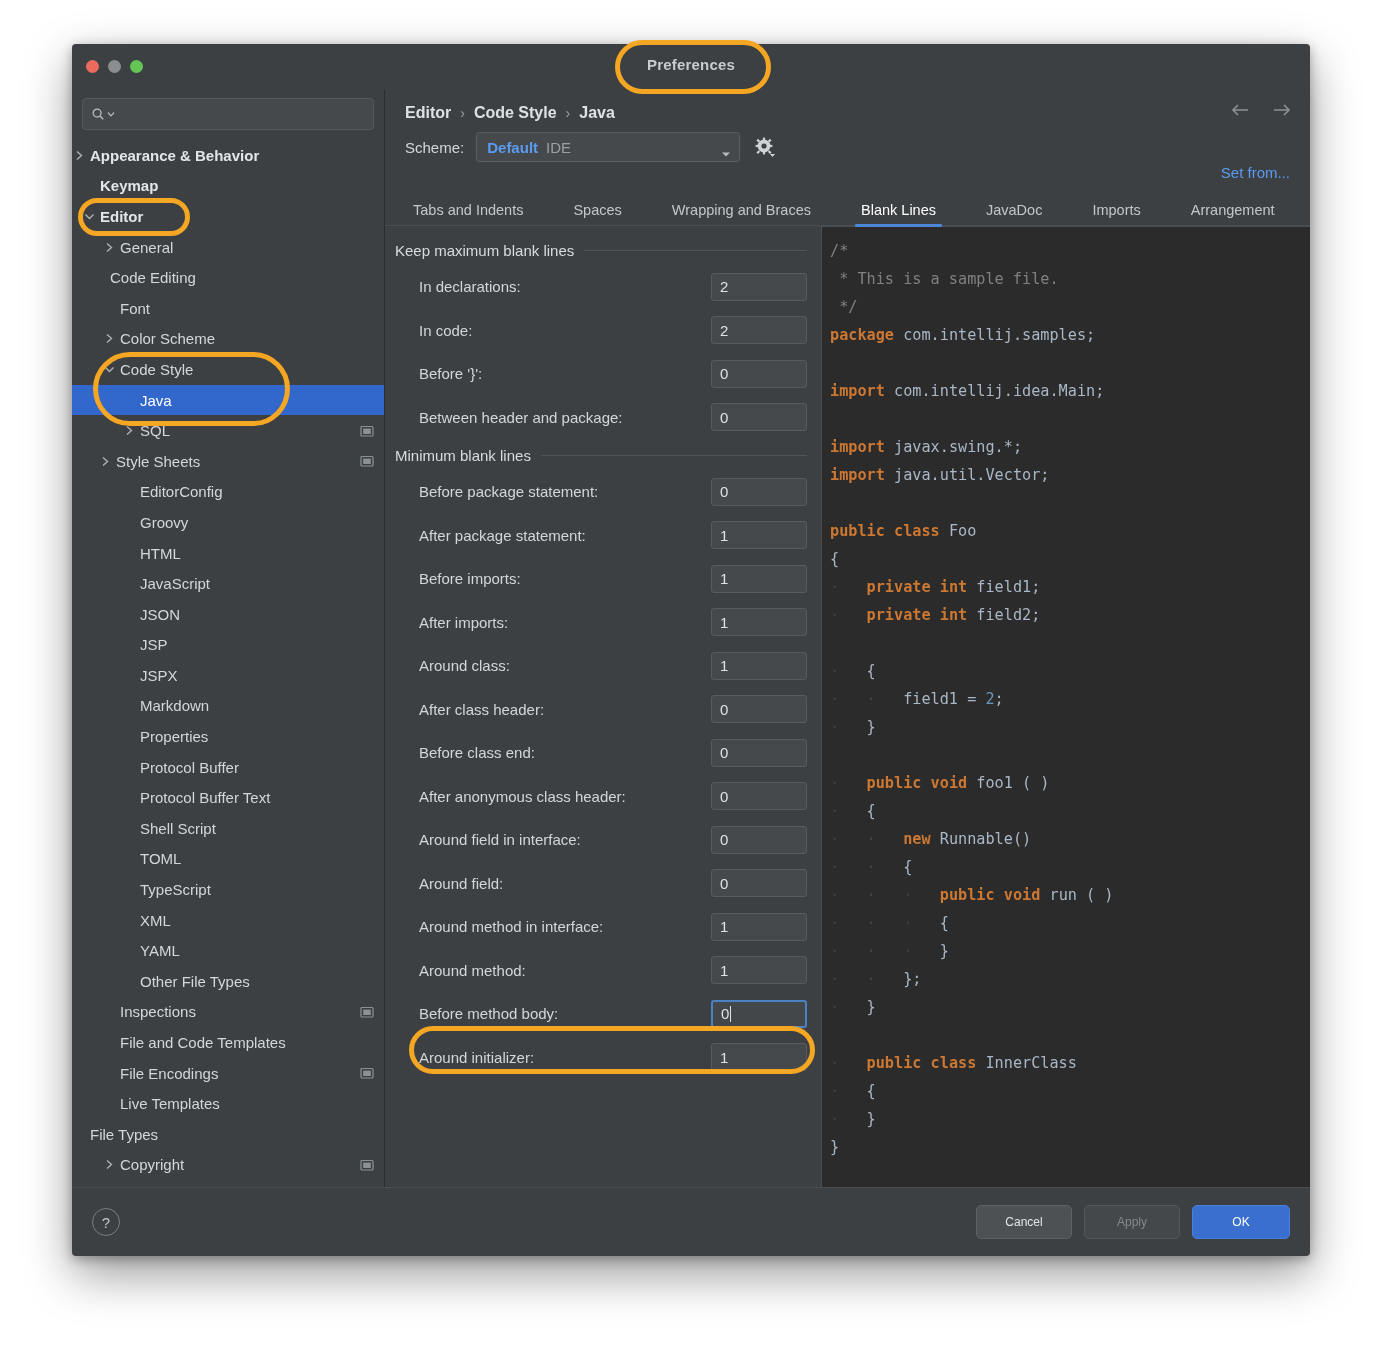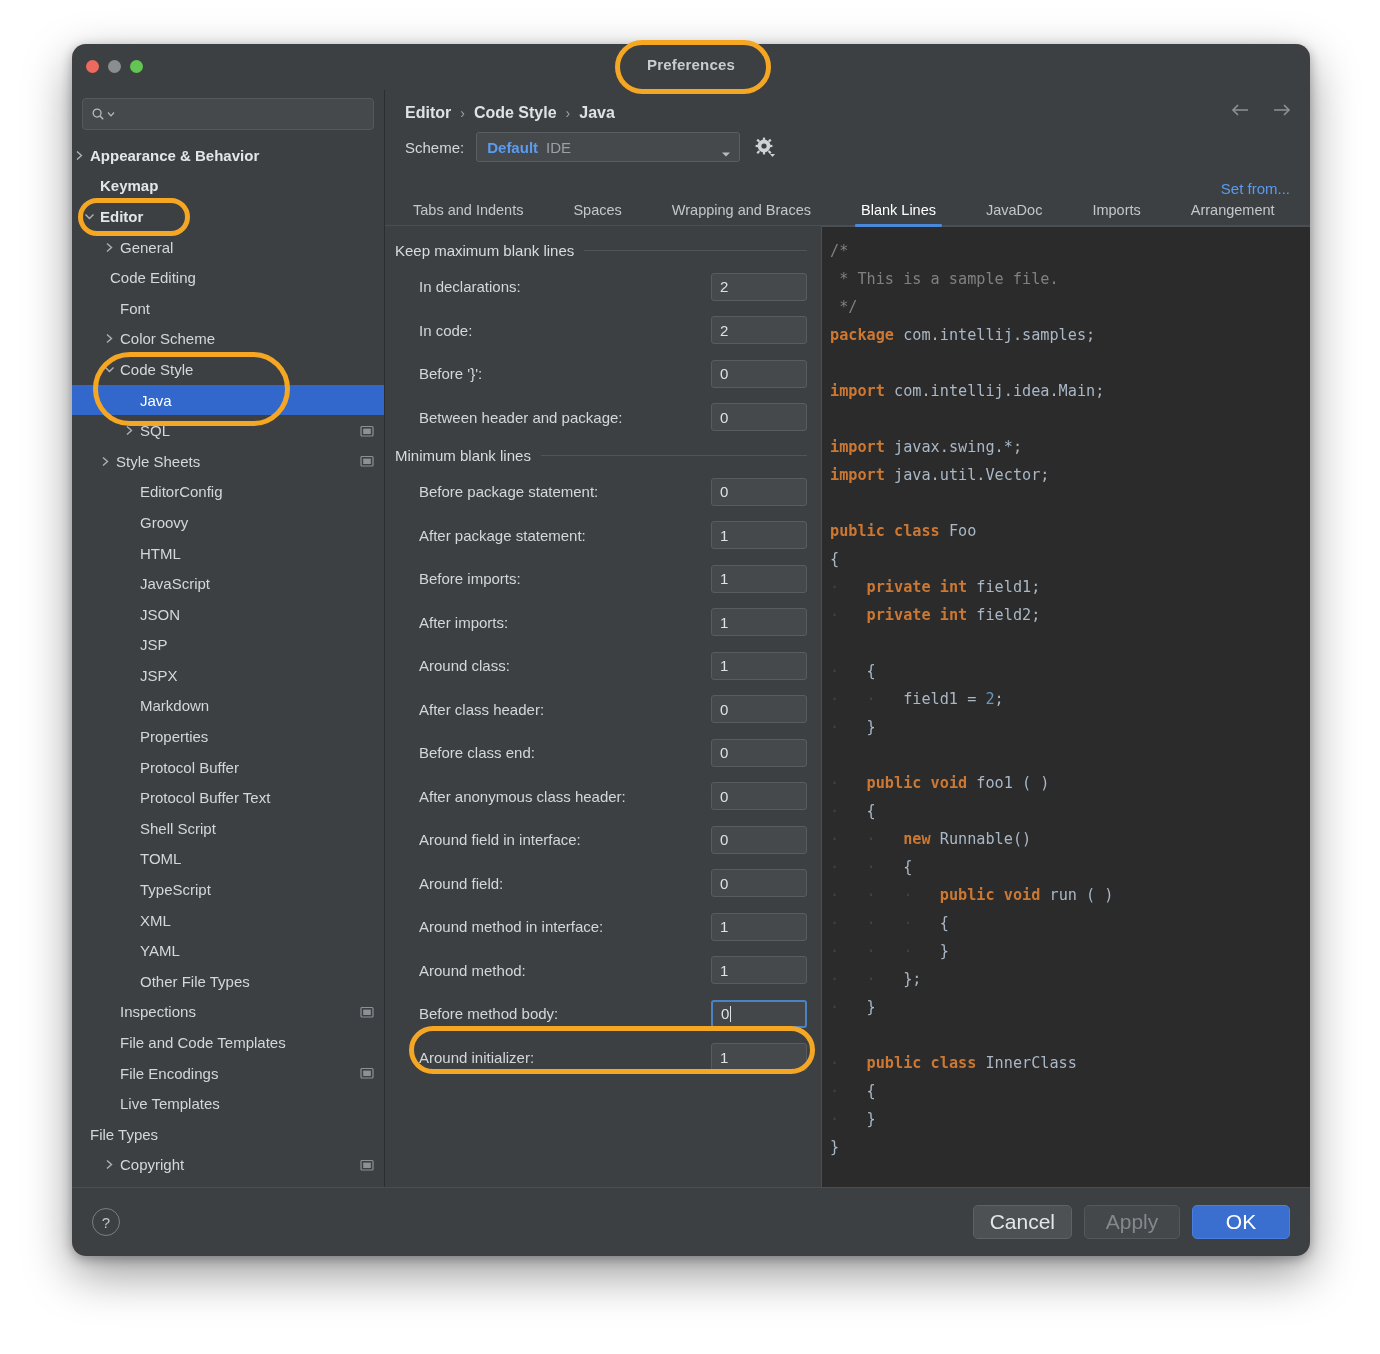--- a/index.html
+++ b/index.html
@@ -10,21 +10,21 @@
     overflow: hidden;
   }
   #root { position: relative; width: 1380px; height: 1354px; background: #ffffff; }
 
   
   .window {
     position: absolute;
     left: 72px; top: 44px;
     width: 1238px; height: 1212px;
     background: #fca5a5;
-    border-radius: 14px;
+    border-radius: 4px;
     box-shadow: 0 18px 48px rgba(0,0,0,0.40), 0 3px 12px rgba(0,0,0,0.30);
     overflow: hidden;
     display: flex;
     flex-direction: column;
   }
   .titlebar {
     height: 46px;
     background: #3c4043;
     position: relative;
     flex: 0 0 46px;
@@ -115,21 +115,21 @@
     padding: 0 6px 0 10px;
     position: relative;
   }
   .scheme-name { color: #5b9bf0; font-weight: bold; font-size: 15px; }
   .scheme-sub { color: #9ba0a4; font-size: 15px; margin-left: 8px; }
   .combo-arrow { position: absolute; right: 8px; top: 11px; }
   .gear-btn { margin-left: 14px; width: 22px; height: 22px; position: relative; }
 
   .setfrom-row { height: 30px; position: relative; }
   .setfrom {
-    position: absolute; right: 20px; top: 18px;
+    position: absolute; right: 20px; top: 2px;
     color: #5b9bf0; font-size: 15px; text-align: center;
   }
 
   .tabs {
     display: flex; align-items: flex-end;
     padding: 0 14px;
     height: 34px;
     position: relative;
     gap: 22px;
   }
@@ -227,21 +227,21 @@
     width: 26px; height: 26px; border-radius: 50%;
     border: 1px solid #7a7e81;
     color: #c4c8cb; font-size: 15px;
     display: flex; align-items: center; justify-content: center;
   }
   .footer-spacer { flex: 1 1 auto; }
   .btn {
     height: 34px; min-width: 96px;
     border-radius: 5px;
     display: flex; align-items: center; justify-content: center;
-    font-size: 21px;
+    font-size: 12px;
     margin-left: 12px;
     padding: 0 16px;
     box-sizing: border-box;
   }
   .btn.secondary { background: #4d5154; border: 1px solid #5e6265; color: #e3e6e8; }
   .btn.disabled { background: #44484b; border: 1px solid #54585b; color: #84888b; }
   .btn.primary { background: #3b6fcf; border: 1px solid #4a7fdd; color: #ffffff; min-width: 98px; }
 
   
   .anno {

